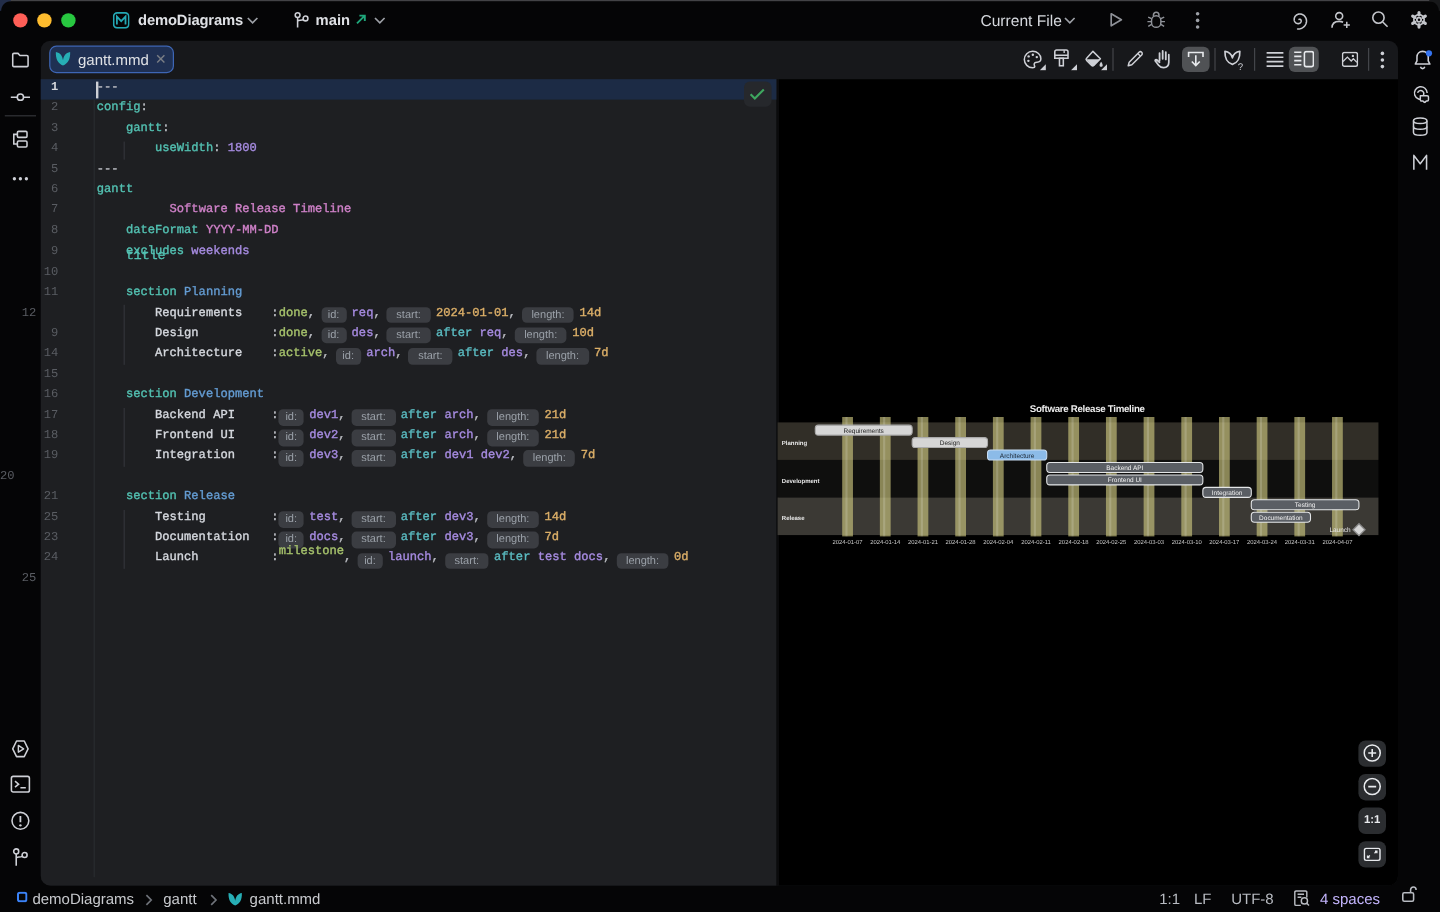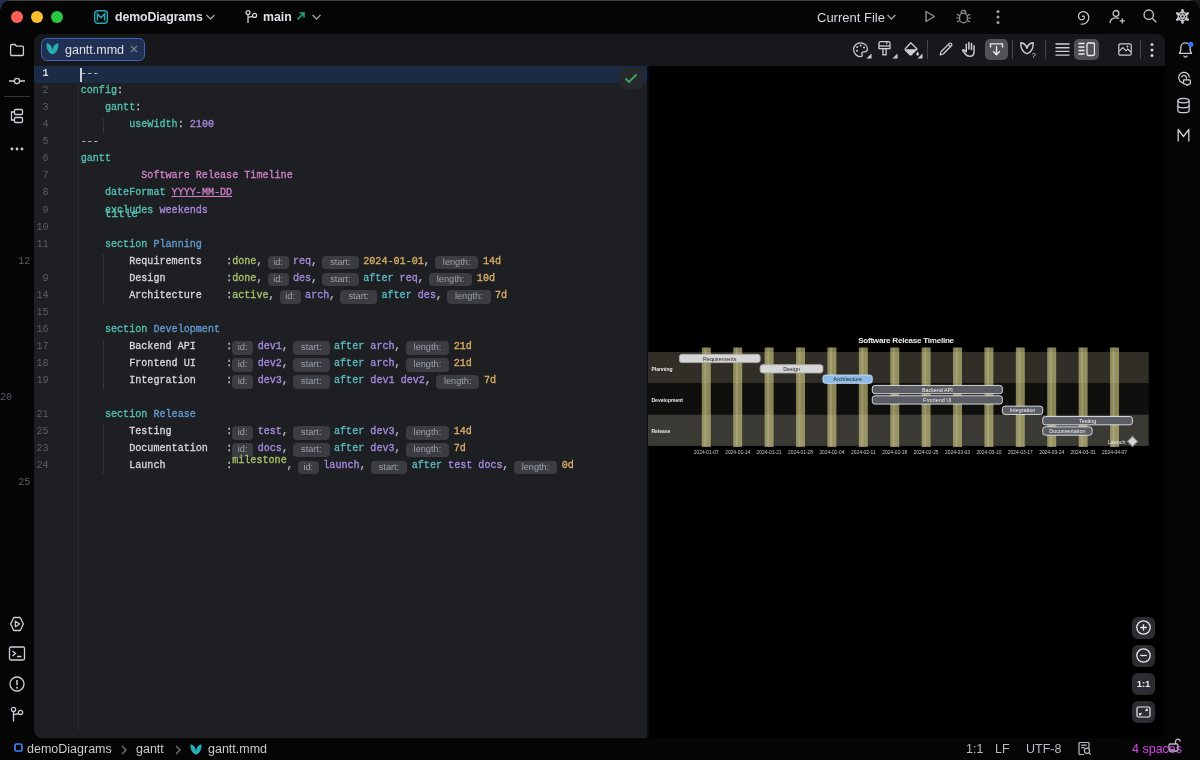--- a/index.html
+++ b/index.html
@@ -152,31 +152,31 @@
 <div class="abs" style="left:103.4px;top:424.84px;width:1px;height:49.12px;background:#32343A;"></div>
 <span class="abs mono" style="left:80.70px;top:68.20px;font-size:10.1px;color:#BCBEC4;white-space:pre;">---</span>
 <span class="abs mono" style="left:80.70px;top:85.24px;font-size:10.1px;color:#53C1B2;white-space:pre;text-align:center;">config</span>
 <span class="abs mono" style="left:117.06px;top:85.24px;font-size:10.1px;color:#BCBEC4;white-space:pre;">:</span>
 <span class="abs mono" style="left:80.70px;top:102.28px;font-size:10.1px;color:#BCBEC4;white-space:pre;">    </span>
 <span class="abs mono" style="left:104.94px;top:102.28px;font-size:10.1px;color:#53C1B2;white-space:pre;">gantt</span>
 <span class="abs mono" style="left:135.24px;top:102.28px;font-size:10.1px;color:#BCBEC4;white-space:pre;">:</span>
 <span class="abs mono" style="left:80.70px;top:119.32px;font-size:10.1px;color:#BCBEC4;white-space:pre;">        </span>
 <span class="abs mono" style="left:129.18px;top:119.32px;font-size:10.1px;color:#53C1B2;white-space:pre;">useWidth</span>
 <span class="abs mono" style="left:177.66px;top:119.32px;font-size:10.1px;color:#BCBEC4;white-space:pre;">: </span>
-<span class="abs mono" style="left:189.78px;top:119.32px;font-size:10.1px;color:#A68BE0;white-space:pre;">2100</span>
+<span class="abs mono" style="left:189.78px;top:119.32px;font-size:10.1px;color:#A68BE0;white-space:pre;">1800</span>
 <span class="abs mono" style="left:80.70px;top:136.36px;font-size:10.1px;color:#BCBEC4;white-space:pre;">---</span>
 <span class="abs mono" style="left:80.70px;top:153.40px;font-size:10.1px;color:#53C1B2;white-space:pre;">gantt</span>
 <span class="abs mono" style="left:80.70px;top:170.44px;font-size:10.1px;color:#BCBEC4;white-space:pre;">    </span>
 <span class="abs mono" style="left:104.94px;top:170.44px;font-size:11px;color:#53C1B2;white-space:pre;margin-top:38px;">title</span>
 <span class="abs mono" style="left:135.24px;top:170.44px;font-size:10.1px;color:#BCBEC4;white-space:pre;"> </span>
 <span class="abs mono" style="left:141.30px;top:170.44px;font-size:10.1px;color:#CF81C8;white-space:pre;">Software Release Timeline</span>
 <span class="abs mono" style="left:80.70px;top:187.48px;font-size:10.1px;color:#BCBEC4;white-space:pre;">    </span>
 <span class="abs mono" style="left:104.94px;top:187.48px;font-size:10.1px;color:#53C1B2;white-space:pre;">dateFormat</span>
 <span class="abs mono" style="left:165.54px;top:187.48px;font-size:10.1px;color:#BCBEC4;white-space:pre;"> </span>
-<span class="abs mono" style="left:171.60px;top:187.48px;font-size:10.1px;color:#CF81C8;white-space:pre;text-decoration:underline;">YYYY-MM-DD</span>
+<span class="abs mono" style="left:171.60px;top:187.48px;font-size:10.1px;color:#CF81C8;white-space:pre;">YYYY-MM-DD</span>
 <span class="abs mono" style="left:80.70px;top:204.52px;font-size:10.1px;color:#BCBEC4;white-space:pre;">    </span>
 <span class="abs mono" style="left:104.94px;top:204.52px;font-size:10.1px;color:#53C1B2;white-space:pre;">excludes</span>
 <span class="abs mono" style="left:153.42px;top:204.52px;font-size:10.1px;color:#BCBEC4;white-space:pre;"> </span>
 <span class="abs mono" style="left:159.48px;top:204.52px;font-size:10.1px;color:#A68BE0;white-space:pre;">weekends</span>
 <span class="abs mono" style="left:80.70px;top:238.60px;font-size:10.1px;color:#BCBEC4;white-space:pre;">    </span>
 <span class="abs mono" style="left:104.94px;top:238.60px;font-size:10.1px;color:#53C1B2;white-space:pre;">section</span>
 <span class="abs mono" style="left:147.36px;top:238.60px;font-size:10.1px;color:#BCBEC4;white-space:pre;"> </span>
 <span class="abs mono" style="left:153.42px;top:238.60px;font-size:10.1px;color:#649CD3;white-space:pre;">Planning</span>
 <span class="abs mono" style="left:80.70px;top:255.64px;font-size:10.1px;color:#BCBEC4;white-space:pre;">        </span>
 <span class="abs mono" style="left:129.18px;top:255.64px;font-size:10.1px;color:#D5D8DE;white-space:pre;">Requirements</span>
@@ -505,19 +505,19 @@
 <div class="abs" style="left:208px;top:741.5px;white-space:pre;font-size:12.5px;color:#C8CACE;">gantt.mmd</div>
 <div class="abs" style="left:966px;top:741.5px;white-space:pre;font-size:12.5px;color:#B8BBC1;">1:1</div>
 <div class="abs" style="left:995px;top:741.5px;white-space:pre;font-size:12.5px;color:#B8BBC1;">LF</div>
 <div class="abs" style="left:1026px;top:741.5px;white-space:pre;font-size:12.5px;color:#B8BBC1;">UTF-8</div>
 <svg class="abs" style="left:1077px;top:741px" width="15" height="15" viewBox="0 0 15 15">
 <path d="M12 7 V2.5 C12 1.9 11.6 1.5 11 1.5 H3 C2.4 1.5 2 1.9 2 2.5 V12.5 C2 13.1 2.4 13.5 3 13.5 H7" fill="none" stroke="#B8BBC1" stroke-width="1.2"></path>
 <path d="M4.3 4.2 H9.7 M4.3 6.7 H7.5" stroke="#B8BBC1" stroke-width="1.2"></path>
 <circle cx="10" cy="9.8" r="2.6" fill="none" stroke="#B8BBC1" stroke-width="1.2"></circle>
 <path d="M12 11.8 L13.8 13.6" stroke="#B8BBC1" stroke-width="1.2"></path>
 </svg>
-<div class="abs" style="left:1100px;top:741.5px;white-space:pre;font-size:12.5px;color:#d946ef;margin-left:32px;">4 spaces</div>
+<div class="abs" style="left:1100px;top:741.5px;white-space:pre;font-size:12.5px;color:#c4b5fd;">4 spaces</div>
 <svg class="abs" style="left:1166px;top:736.5px" width="16" height="16" viewBox="0 0 16 16">
 <rect x="3" y="7" width="9" height="7" rx="1.2" fill="none" stroke="#B8BBC1" stroke-width="1.3"></rect>
 <path d="M9.5 7 V4.6 C9.5 3.2 10.4 2.2 11.8 2.2 C13.2 2.2 14.1 3.2 14.1 4.6" fill="none" stroke="#B8BBC1" stroke-width="1.3"></path>
 </svg>
 <div class="abs" style="left:0px;top:0px;width:1200px;height:1px;background:rgba(200,200,205,0.32);"></div>
 <div class="abs" style="left:0px;top:0px;width:9px;height:9px;background:radial-gradient(circle 9px at 9px 9px, rgba(0,0,0,0) 7.6px, #222d49 8.4px);"></div>
 <div class="abs" style="left:1191px;top:0px;width:9px;height:9px;background:radial-gradient(circle 9px at 0px 9px, rgba(0,0,0,0) 7.6px, #17181a 8.4px);"></div>
 </body></html>

